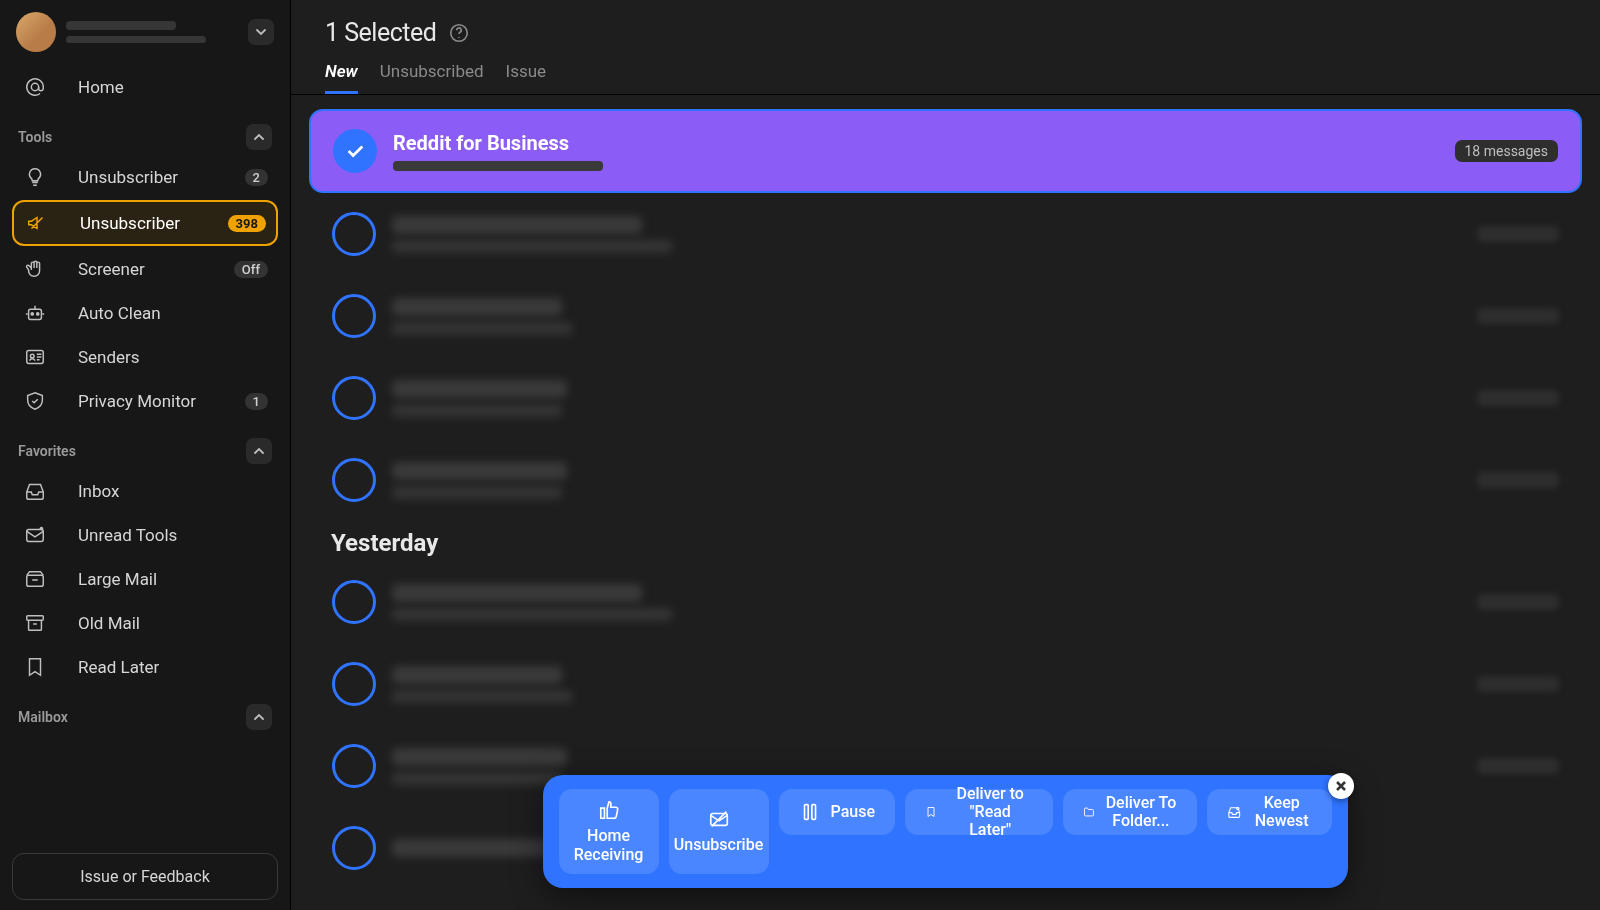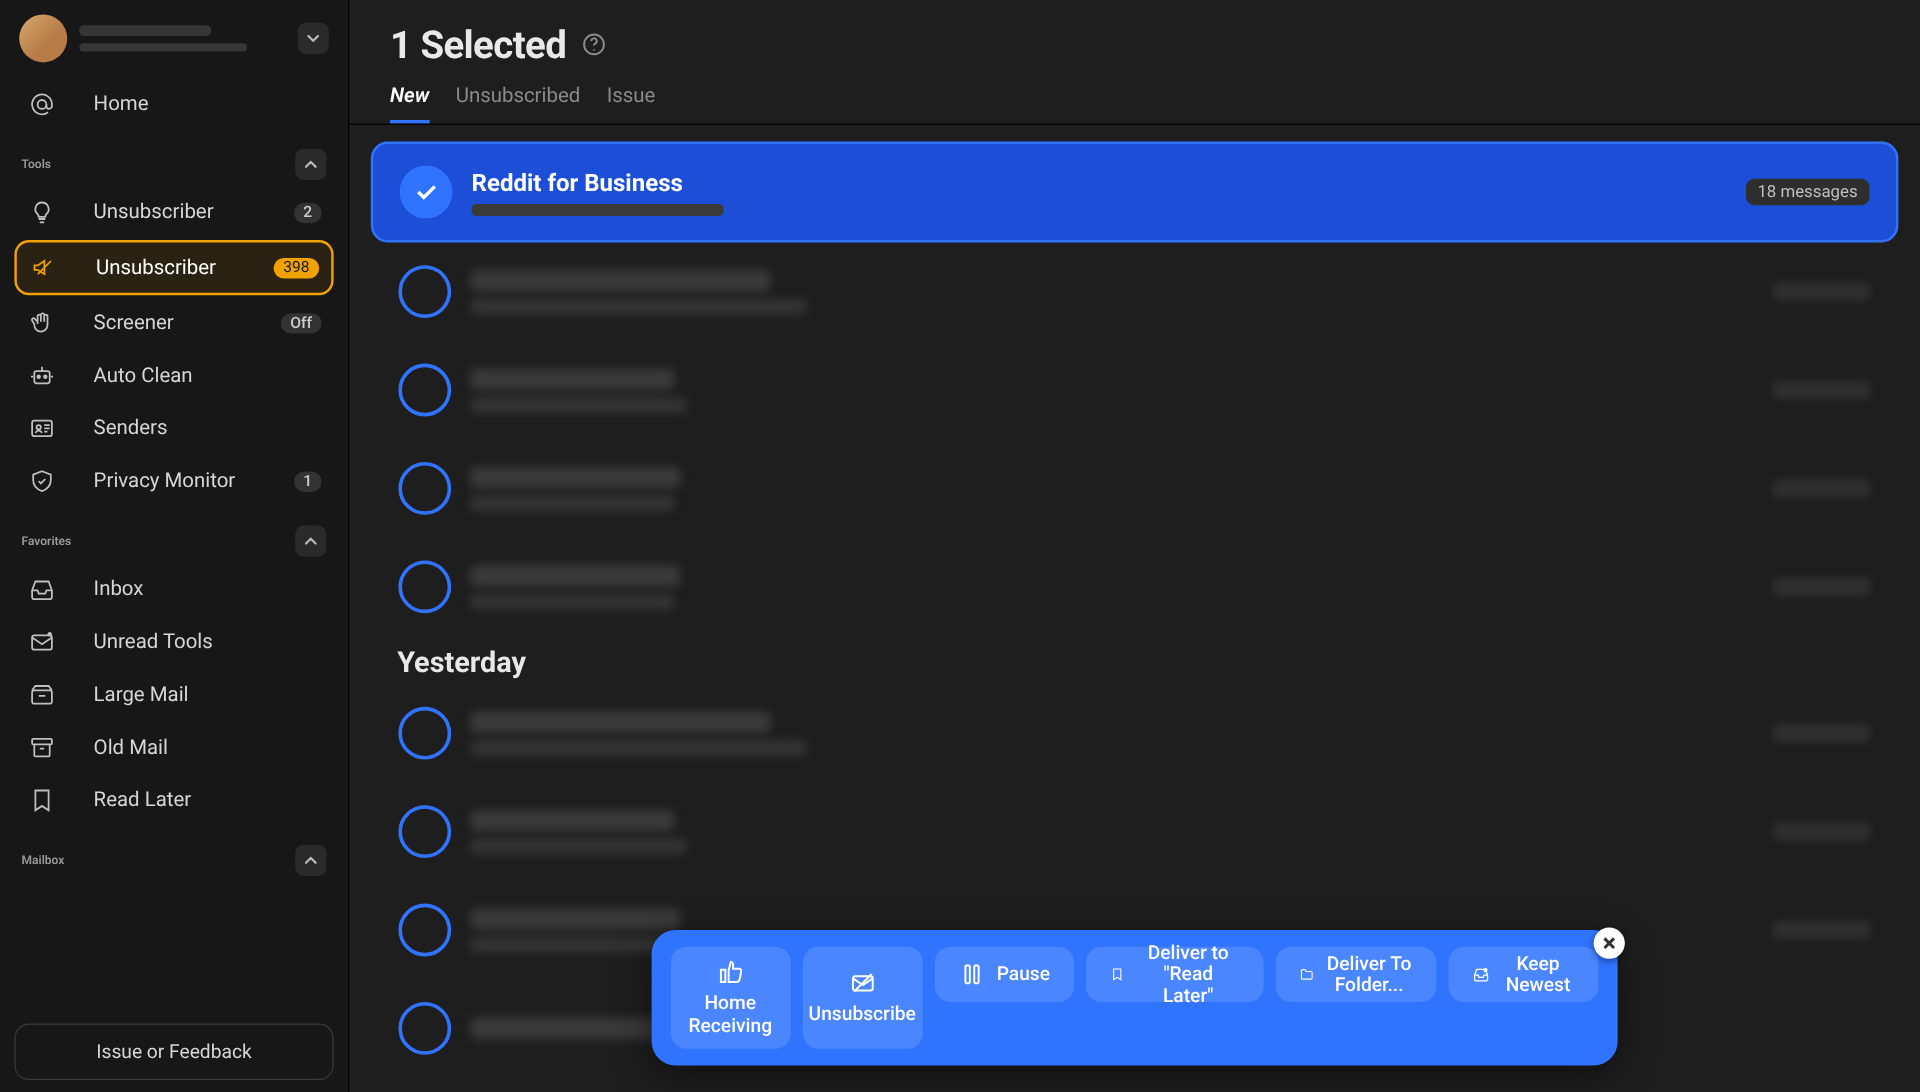--- a/index.html
+++ b/index.html
@@ -52,60 +52,60 @@
   .nav-item .lbl { flex:1;margin-left:16px; }
   .nav-item .badge {
     background:#333; color:#cfcfcf; font-size:13px; padding:1px 8px; border-radius:10px;
     font-weight:500;
   }
   .nav-item.active-outline {
     border:2px solid #f0a300; border-radius:12px; background:#2a2212;
     color:#fff;
   }
   .nav-item.active-outline .ico { color:#f0a300; }
-  .nav-item.active-outline .badge { background:#f0a300; color:#1a1a1a; font-weight:400; }
+  .nav-item.active-outline .badge { background:#f0a300; color:#1a1a1a; font-weight:700; }
 
   .section-hdr {
     display:flex; align-items:center; justify-content:space-between;
     padding: 14px 6px 4px 6px;
-    color:#9a9a9a; font-size:10px; font-weight:600;
+    color:#9a9a9a; font-size:14px; font-weight:600;
   }
 
   .feedback-btn {
     margin-top:auto;
     border:1px solid #3a3a3a; border-radius:12px;
     padding:13px 0; text-align:center; font-size:16px;
     color:#d6d6d6; cursor:pointer;
   }
 
   
   .main { flex:1; background:#1e1e1e; display:flex; flex-direction:column; position:relative; border-left:1px solid #000; }
   .main-header { padding: 18px 34px 0 34px; }
   .title-row { display:flex; align-items:center; gap:12px; }
-  .title { font-size:32px; font-weight:700; letter-spacing:-0.5px; }
+  .title { font-size:25px; font-weight:400; letter-spacing:-0.5px; }
   .help-ico { width:22px; height:22px; color:#8a8a8a; }
   .help-ico svg { width:22px; height:22px; stroke:currentColor; fill:none; stroke-width:1.8; }
   .tabs { display:flex; gap:22px; margin-top:14px; }
   .tab { padding:0 0 10px 0; font-size:17px; color:#8a8a8a; cursor:pointer; }
   .tab.current { color:#fff; font-weight:600; border-bottom:3px solid #2f73ff;font-style:italic; }
   .divider { height:1px; background:#000; }
 
   .list { flex:1; overflow:hidden; padding: 14px 18px 0 18px; }
   .row {
     display:flex; align-items:center; gap:16px;
     padding: 18px 22px; border-radius:14px;
     border:1px solid transparent;
   }
   .row .circle {
     width:44px; height:44px; border-radius:50%;
     border:3px solid #2f73ff; flex-shrink:0;
     display:flex; align-items:center; justify-content:center;
   }
   .row.selected {
-    border:2px solid #2f73ff; background:#1d4ed8;
+    border:2px solid #2f73ff; background:#8b5cf6;
   }
   .row.selected .circle { background:#2f73ff; border-color:#2f73ff; }
   .row .body { flex:1; display:flex; flex-direction:column; gap:6px; }
   .row .name { font-size:20px; font-weight:700; color:#fff; }
   .row .sub-ph { width:210px; height:10px; background:#3a3a3a; border-radius:4px; }
   .row .name-ph { height:18px; background:#3a3a3a; border-radius:5px; filter:blur(4px); }
   .row .email-ph { height:13px; background:#343434; border-radius:4px; filter:blur(4px); }
   .row .count {
     font-size:14px; color:#bfbfbf; background:#2e2e2e;
     padding:3px 10px; border-radius:7px; white-space:nowrap;

